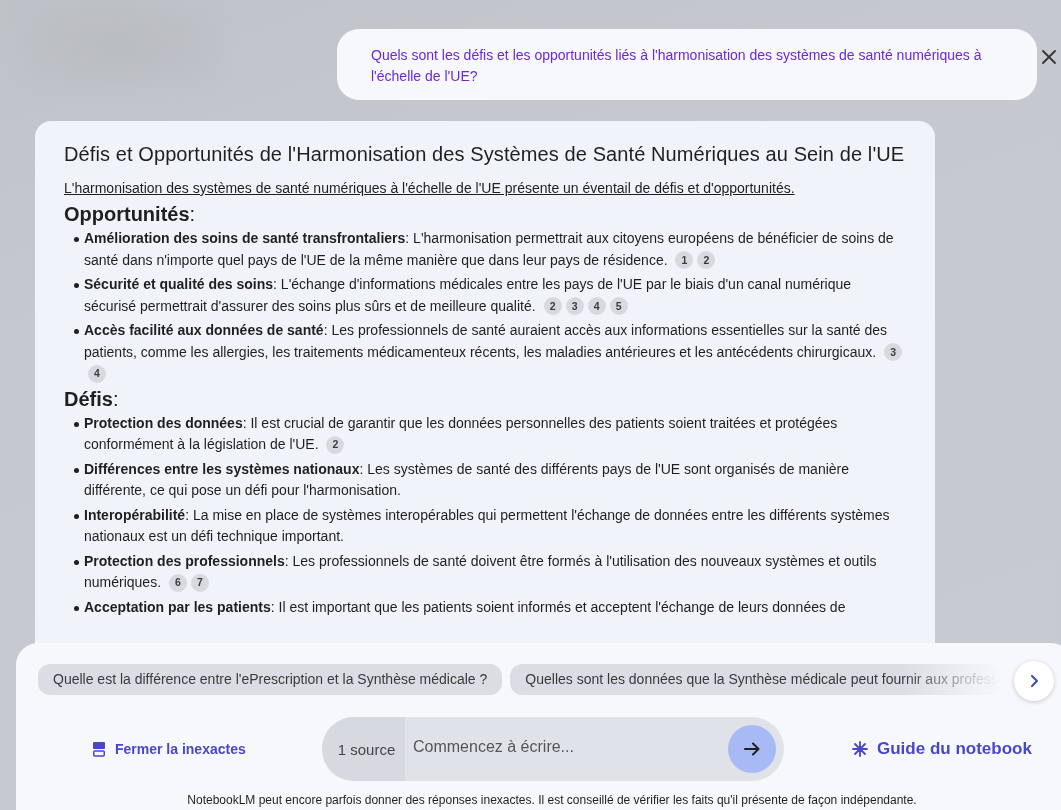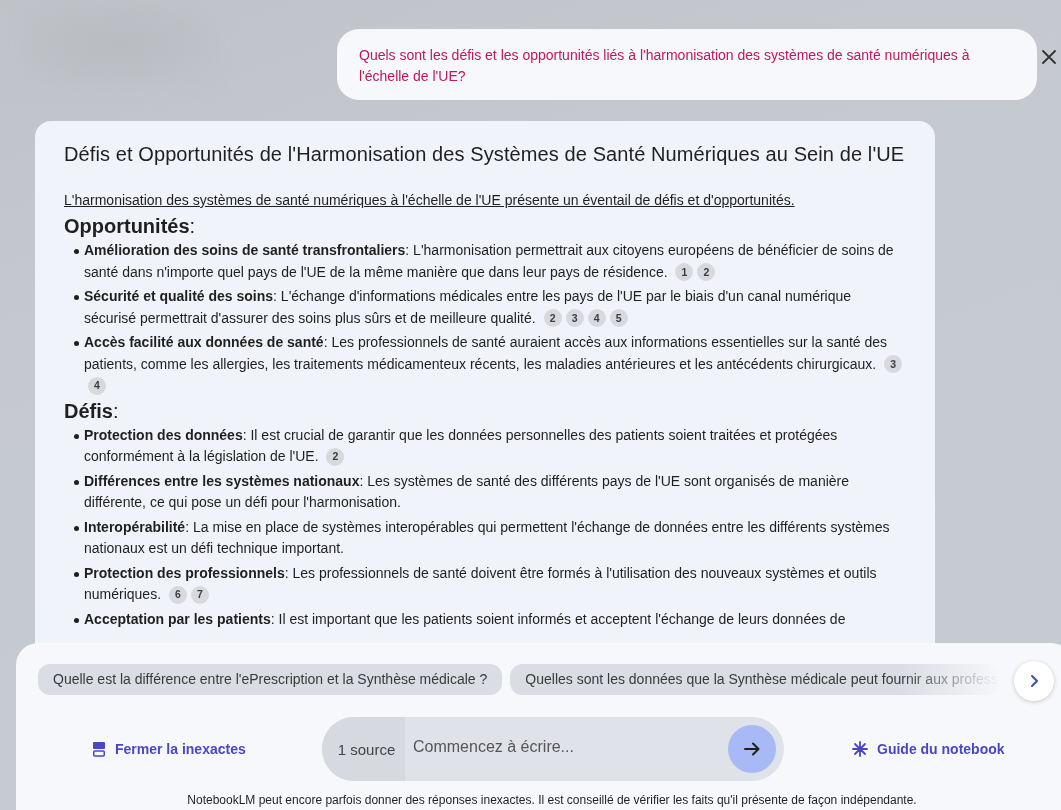--- a/index.html
+++ b/index.html
@@ -14,38 +14,38 @@
     }
     .blur-blob {
       position: absolute; left: 20px; top: 0; width: 200px; height: 90px;
       background: radial-gradient(ellipse at center, rgba(180,182,186,0.6), rgba(195,198,203,0));
       filter: blur(8px);
     }
     
     .user-bubble {
       position: absolute; left: 337px; top: 29px; width: 700px; height: 71px;
       background: #f6f8fc; border-radius: 22px;
-      padding: 16px 22px 0 22px;
-      font-size: 14px; line-height: 21px; color: #be185d;
+      padding: 16px 22px 0 34px;
+      font-size: 14px; line-height: 21px; color: #6d28d9;
     }
     .close-btn {
       position: absolute; left: 1038px; top: 45px; width: 22px; height: 24px;
       display: flex; align-items: center; justify-content: center;
       cursor: pointer; color: #333;
     }
     
     .response-card {
       position: absolute; left: 35px; top: 121px; width: 900px; height: 540px;
       background: #f0f3f9; border-radius: 16px;
       padding: 22px 28px 0 29px;
       overflow: hidden;
     }
     .resp-title {
       font-size: 20px; line-height: 23px; font-weight: normal; color: #1f1f1f;
-      margin-bottom: 24px; letter-spacing: 0.1px;
+      margin-bottom: 12px; letter-spacing: 0.1px;
     }
     .resp-p { font-size: 14px; line-height: 21px; margin-bottom: 5px; text-decoration: underline; }
     .section-head { font-size: 20px; line-height: 21px; margin-bottom: 3px; }
     .section-head b { font-weight: bold; }
     ul.items { list-style: none; margin-bottom: 4px; }
     ul.items li {
       position: relative; padding-left: 20px;
       font-size: 14px; line-height: 21.5px; margin-bottom: 3px;
     }
     ul.items li::before {
@@ -107,21 +107,21 @@
     }
     .chat-input::placeholder { color: #555; }
     .send-btn {
       width: 48px; height: 48px; border-radius: 50%; background: #a7baf5;
       margin-right: 8px; display: flex; align-items: center; justify-content: center;
       cursor: pointer; flex: 0 0 auto;
     }
     .guide-btn {
       position: absolute; left: 836px; top: 95px; height: 22px;
       display: flex; align-items: center; gap: 9px; cursor: pointer;
-      color: #4a46c8; font-size: 14px; font-weight: bold;
+      color: #4a46c8; font-size: 17px; font-weight: bold;
     }
     .disclaimer {
       position: absolute; left: 0; top: 150px; width: 1072px; text-align: center;
       font-size: 12px; color: #1f1f1f;
     }
   </style>
 </head>
 <body>
 
 <div class="blur-blob"></div>

